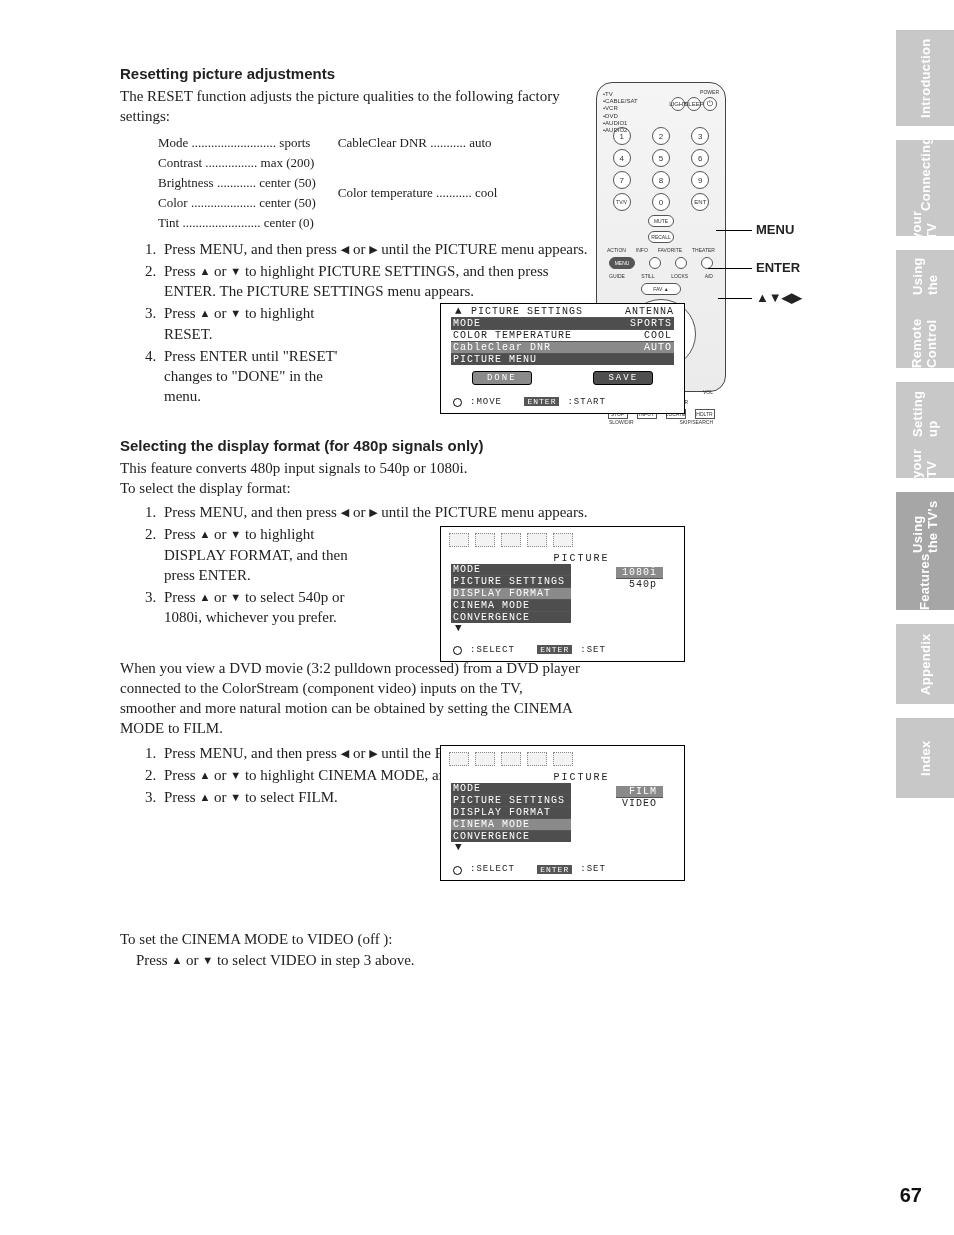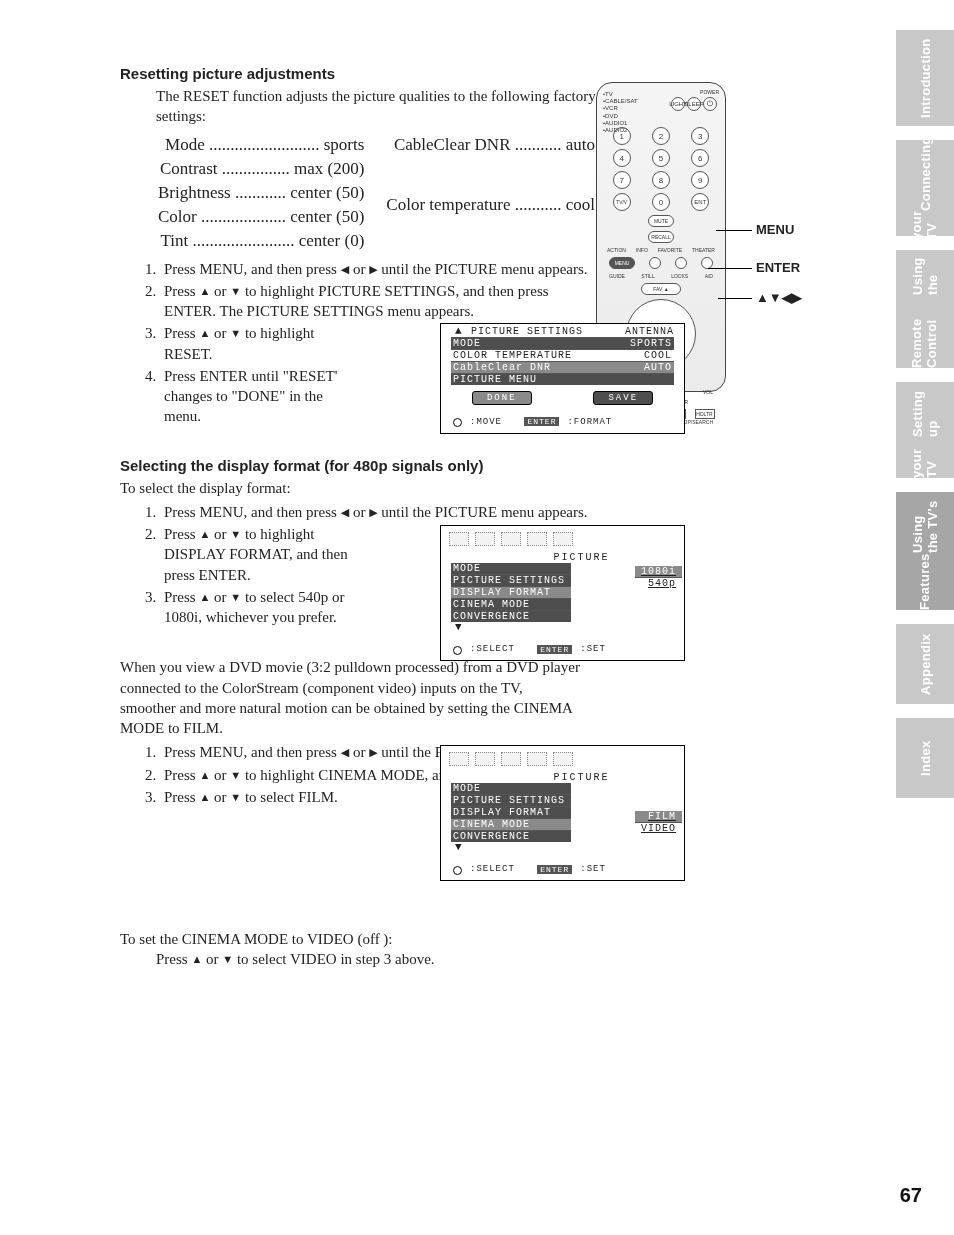--- a/index.html
+++ b/index.html
@@ -2,21 +2,21 @@
 <html><head>
 <meta charset="utf-8">
 <style>
   * { box-sizing: border-box; margin: 0; padding: 0; }
   html, body { width: 954px; height: 1235px; background: #fff; font-family: Georgia, 'Times New Roman', serif; color: #222; }
   .page { position: relative; width: 954px; height: 1235px; padding: 65px 0 0 120px; }
   .content { width: 600px; }
   .section-heading { font-family: Arial, Helvetica, sans-serif; font-weight: bold; font-size: 15px; margin-bottom: 4px; }
   .body-text { font-size: 15px; line-height: 1.35; }
   .defaults { margin: 6px 0 2px 36px; display: flex; gap: 18px; }
-  .defaults td { font-size: 17px; padding: 0 0 2px 0; vertical-align: top; white-space: nowrap; text-align: right; }
+  .defaults td { font-size: 13px; padding: 0 0 2px 0; vertical-align: top; white-space: nowrap; }
   ol.steps { margin: 4px 0 0 40px; font-size: 15px; max-width: 440px; }
   ol.steps li { padding-left: 4px; margin-bottom: 2px; line-height: 1.35; }
   ol.steps li.narrow { max-width: 200px; }
   .tri { font-size: 11px; display: inline-block; position: relative; top: -1px; }
   .gap { height: 28px; }
   
   .tabs { position: absolute; right: 0; top: 30px; width: 58px; }
   .tab { display: flex; align-items: center; justify-content: center; width: 58px; margin-bottom: 14px; background: #c8c8c8; font-family: Arial, Helvetica, sans-serif; font-weight: bold; color: #fff; writing-mode: vertical-rl; transform: rotate(180deg); letter-spacing: .3px; }
   .tab .l2 { font-size: 13px; }
   .tab .l1 { font-size: 13px; margin-left: 2px; }
@@ -47,29 +47,29 @@
   .osd .mrow > span:first-child { white-space:nowrap; }
   .osd .mrow > span:last-child { text-align:right; flex:1; padding-left:6px; }
   .osd .btns { display:flex; justify-content:space-around; padding:4px 0; }
   .osd .obtn { background:#4e4e4e; color:#fff; border:1px solid #000; padding:1px 14px; border-radius:3px; font-size:9px; letter-spacing:2px;}
   .osd .obtn.hl { background:#8a8a8a; }
   .osd .footer { padding:8px 10px 6px 12px; font-size:9px; letter-spacing:1px; display:flex; gap:8px; align-items:center;}
   .osd .enterk { background:#555; color:#fff; padding:0 3px; font-size:8px; letter-spacing:1px;}
   .osd .tabicons { display:flex; gap:6px; padding:6px 6px 2px 8px; }
   .osd .ticon { width:20px; height:14px; border:1px dotted #888; background:#f3f3f3; }
   .osd .submenu-title { text-align:center; padding:4px 2px 0 40px; letter-spacing:2px;}
-  .osd .optcol { position:absolute; right:2px; font-size:10px; text-align:right;text-decoration:underline; }
+  .osd .optcol { position:absolute; right:21px; font-size:10px; text-align:right; }
   
   .osd-anchor { position: relative; height: 0; }
   .osd-place-1 { position:absolute; left: 320px; top: -106px; }
   .osd-place-2 { position:absolute; left: 320px; top: -104px; }
   .osd-place-3 { position:absolute; left: 320px; top: -64px; }
   .pagenum { position:absolute; right:32px; bottom:28px; font-family: Arial, Helvetica, sans-serif; font-weight:bold; font-size:20px; color:#111;}
   .videooff-line { font-size:15px; margin-top:10px;}
-  .indent2 { margin-left: 36px; font-size:15px; margin-top:2px;}
+  .indent2 { margin-left: 16px; font-size:15px; margin-top:2px;}
   .circ { display:inline-block; width:9px; height:9px; border:1px solid #000; border-radius:50%; position:relative; top:1px;}
   .triup::before{content:"\25B2"} .tridn::before{content:"\25BC"}
 </style>
 </head>
 <body>
 
 <div class="page">
 
   <div class="tabs">
     <div class="tab" style="height:96px">
@@ -183,21 +183,21 @@
     <div class="remote-callout" style="left:160px; top:140px;">MENU</div>
     <div class="line" style="left:112px; top:186px; width:44px;"></div>
     <div class="remote-callout" style="left:160px; top:178px;">ENTER</div>
     <div class="line" style="left:122px; top:216px; width:34px;"></div>
     <div class="remote-callout" style="left:160px; top:208px;">▲▼◀▶</div>
   </div>
 
   <div class="content">
 
     <div class="section-heading">Resetting picture adjustments</div>
-    <div class="body-text" style="max-width:440px;margin-left:36px;">The RESET function adjusts the picture qualities to the following factory settings:</div>
+    <div class="body-text" style="max-width:440px;">The RESET function adjusts the picture qualities to the following factory settings:</div>
     <div class="defaults">
       <table>
           <tbody>
         <tr>
               <td><span>Mode</span> .......................... <span>sports</span></td>
             </tr>
         <tr>
               <td><span>Contrast</span> ................ <span>max (200)</span></td>
             </tr>
         <tr>
@@ -249,27 +249,28 @@
             </div>
           <div class="mrow hl">
               <span>PICTURE MENU</span>
               <span></span>
             </div>
         </div>
         <div class="btns">
             <div class="obtn hl">DONE</div>
             <div class="obtn">SAVE</div>
           </div>
-        <div class="footer"><span class="circ"></span><span>:MOVE</span>&nbsp;<span class="enterk">ENTER</span><span>:FORMAT</span></div>
+        <div class="footer"><span class="circ"></span><span>:MOVE</span>&nbsp;<span class="enterk">ENTER</span><span>:START</span></div>
       </div>
     </div>
 
     <div class="gap"></div>
 
     <div class="section-heading">Selecting the display format (for 480p signals only)</div>
+    <div class="body-text">This feature converts 480p input signals to 540p or 1080i.</div>
     <div class="body-text">To select the display format:</div>
     <ol class="steps">
       <li><span>Press MENU, and then press </span><span class="tri">◀</span> <span>or</span> <span class="tri">▶</span><span> until the PICTURE menu appears.</span></li>
       <li class="narrow"><span>Press </span><span class="tri">▲</span> <span>or</span> <span class="tri">▼</span><span> to highlight DISPLAY FORMAT, and then press ENTER.</span></li>
       <li class="narrow"><span>Press </span><span class="tri">▲</span> <span>or</span> <span class="tri">▼</span><span> to select 540p or 1080i, whichever you prefer.</span></li>
     </ol>
     <div class="osd-anchor">
       <div class="osd osd2 osd-place-2">
         <div class="tabicons">
             <div class="ticon"></div>
@@ -344,21 +345,21 @@
           <div class="mrow mhl">
               <span>CINEMA MODE</span>
               <span></span>
             </div>
           <div class="mrow hl">
               <span>CONVERGENCE</span>
               <span></span>
             </div>
           <div style="padding-left:4px;"><span class="tri tridn"></span></div>
         </div>
-        <div class="optcol" style="top:40px;margin-top:25px;">
+        <div class="optcol" style="top:40px;">
           <div style="background:#8a8a8a;color:#fff;padding:0 6px;">FILM</div>
           <div style="padding:0 6px;border-top:1px solid #555;">VIDEO</div>
         </div>
         <div class="footer"><span class="circ"></span><span>:SELECT</span>&nbsp;<span class="enterk">ENTER</span><span>:SET</span></div>
       </div>
     </div>
 
     <div style="height:110px;"></div>
 
     <div class="body-text videooff-line">To set the CINEMA MODE to VIDEO (off ):</div>

